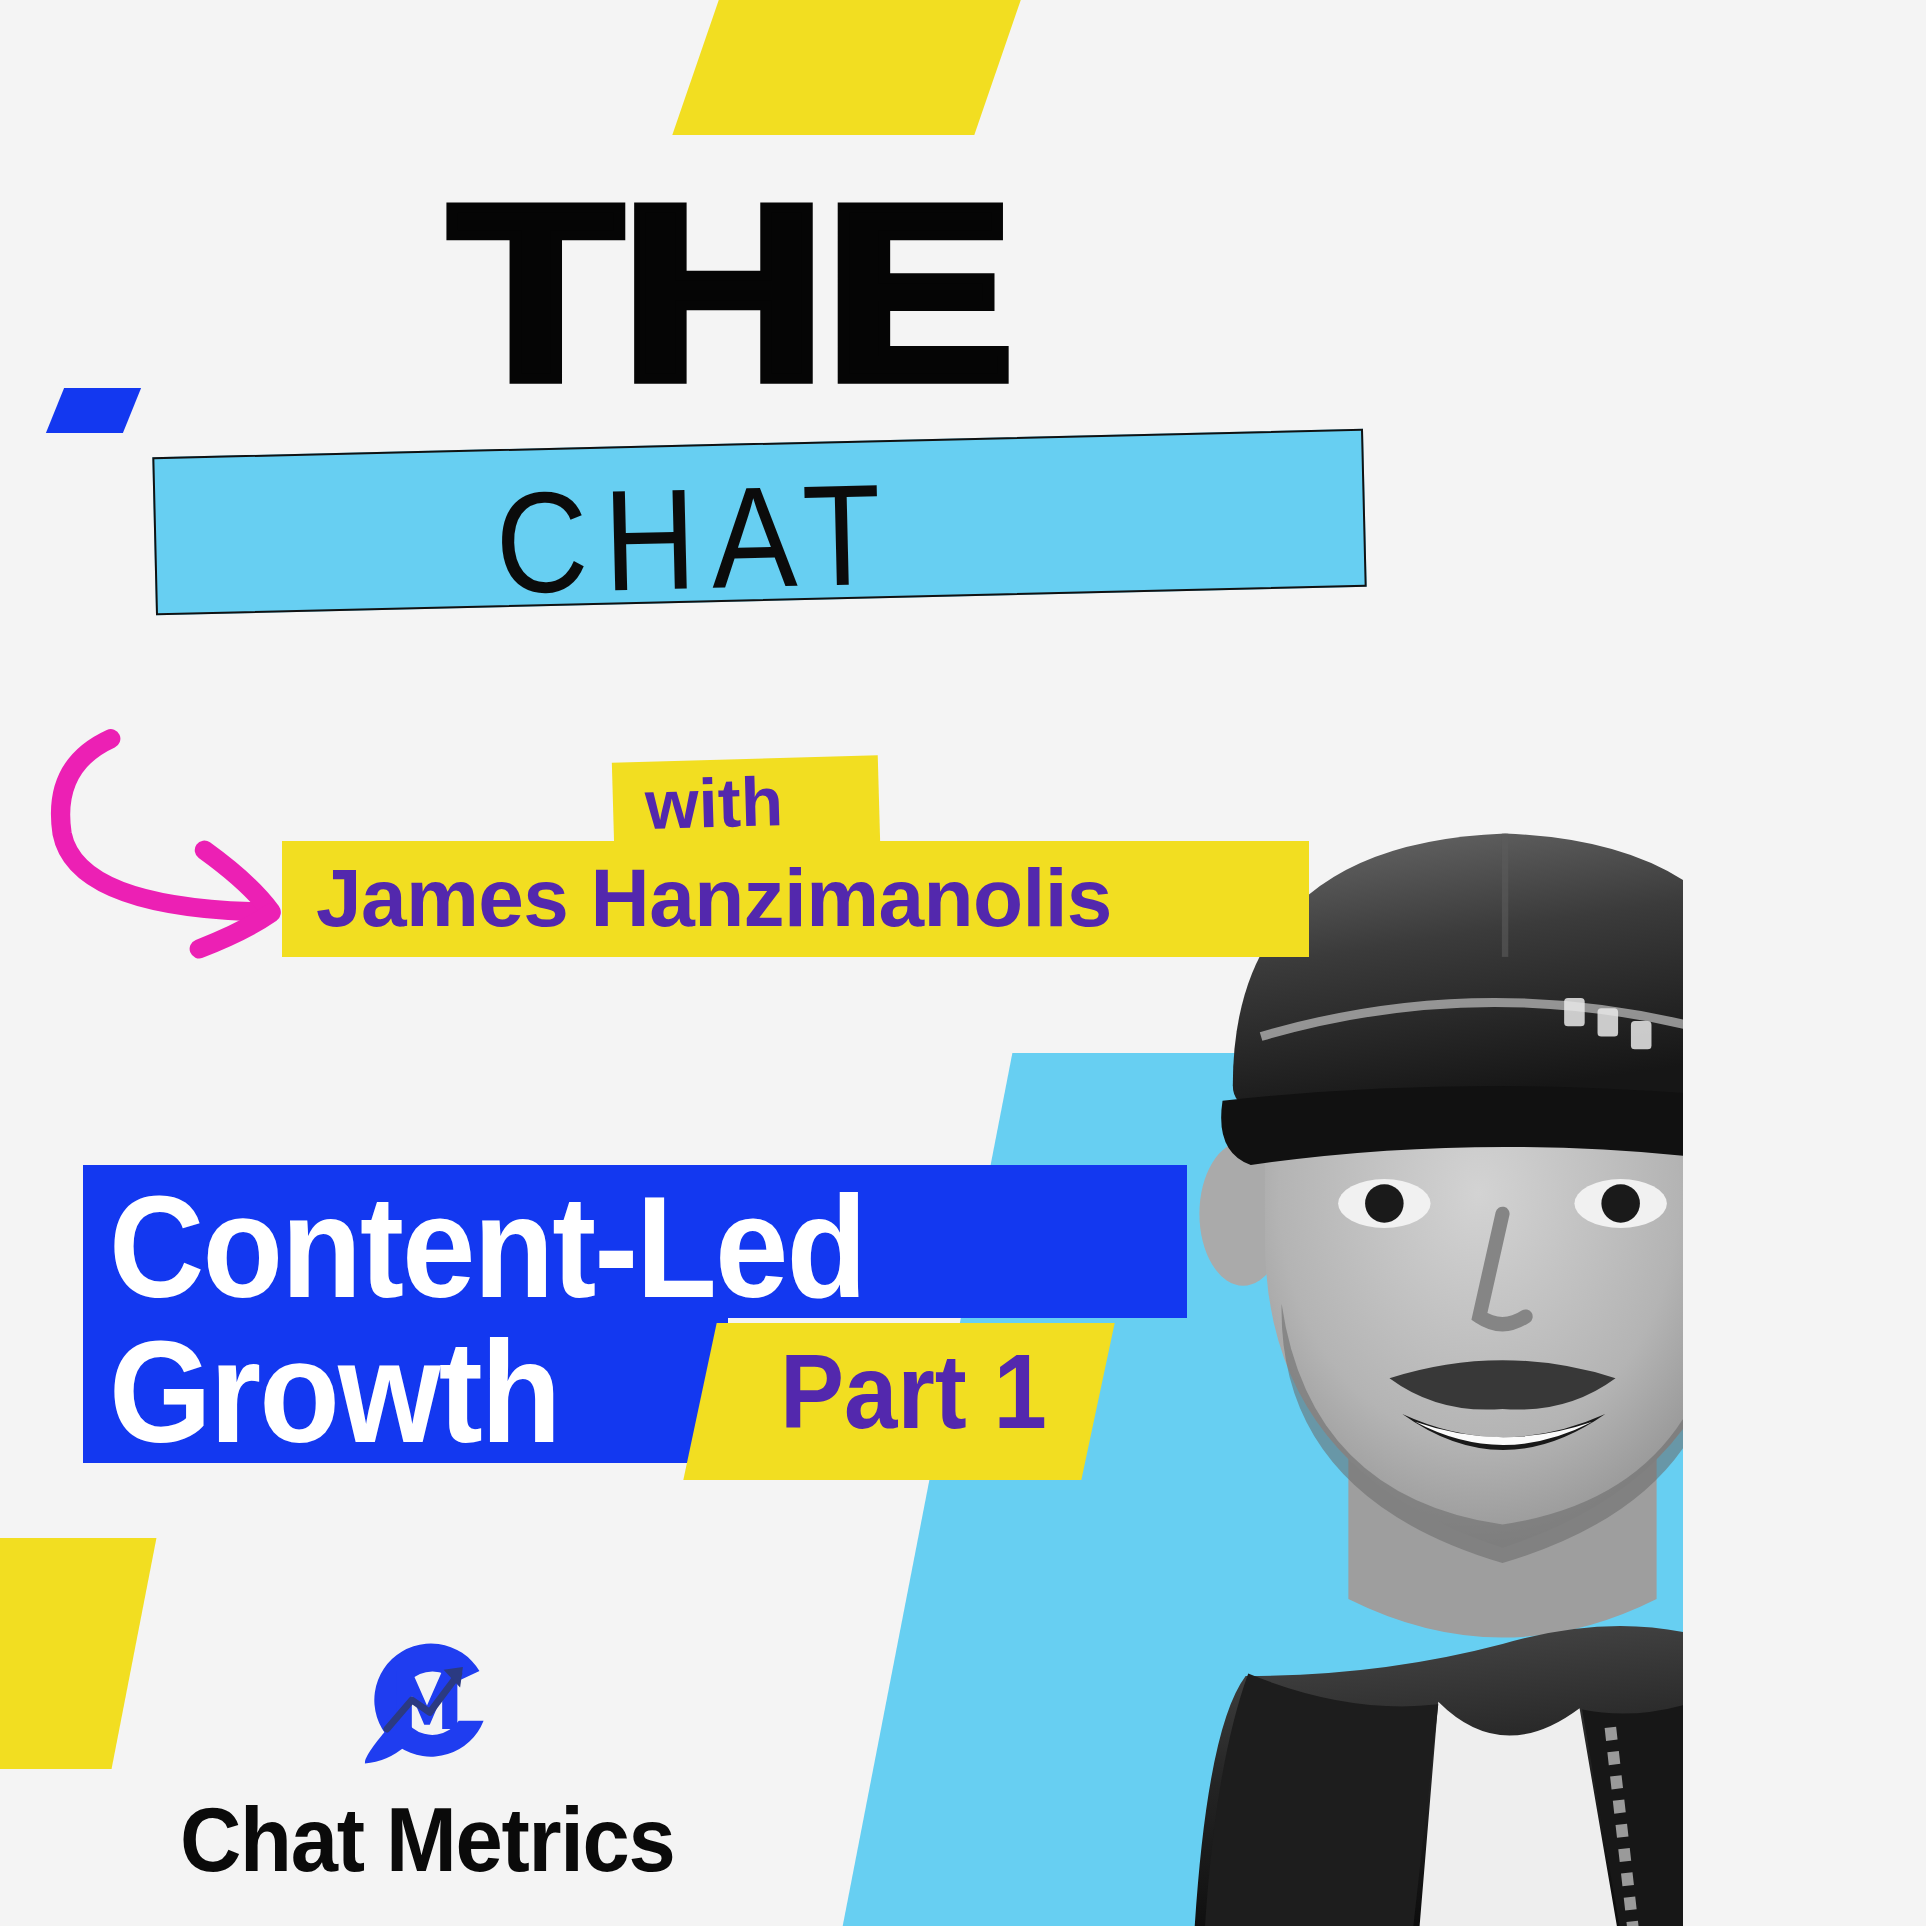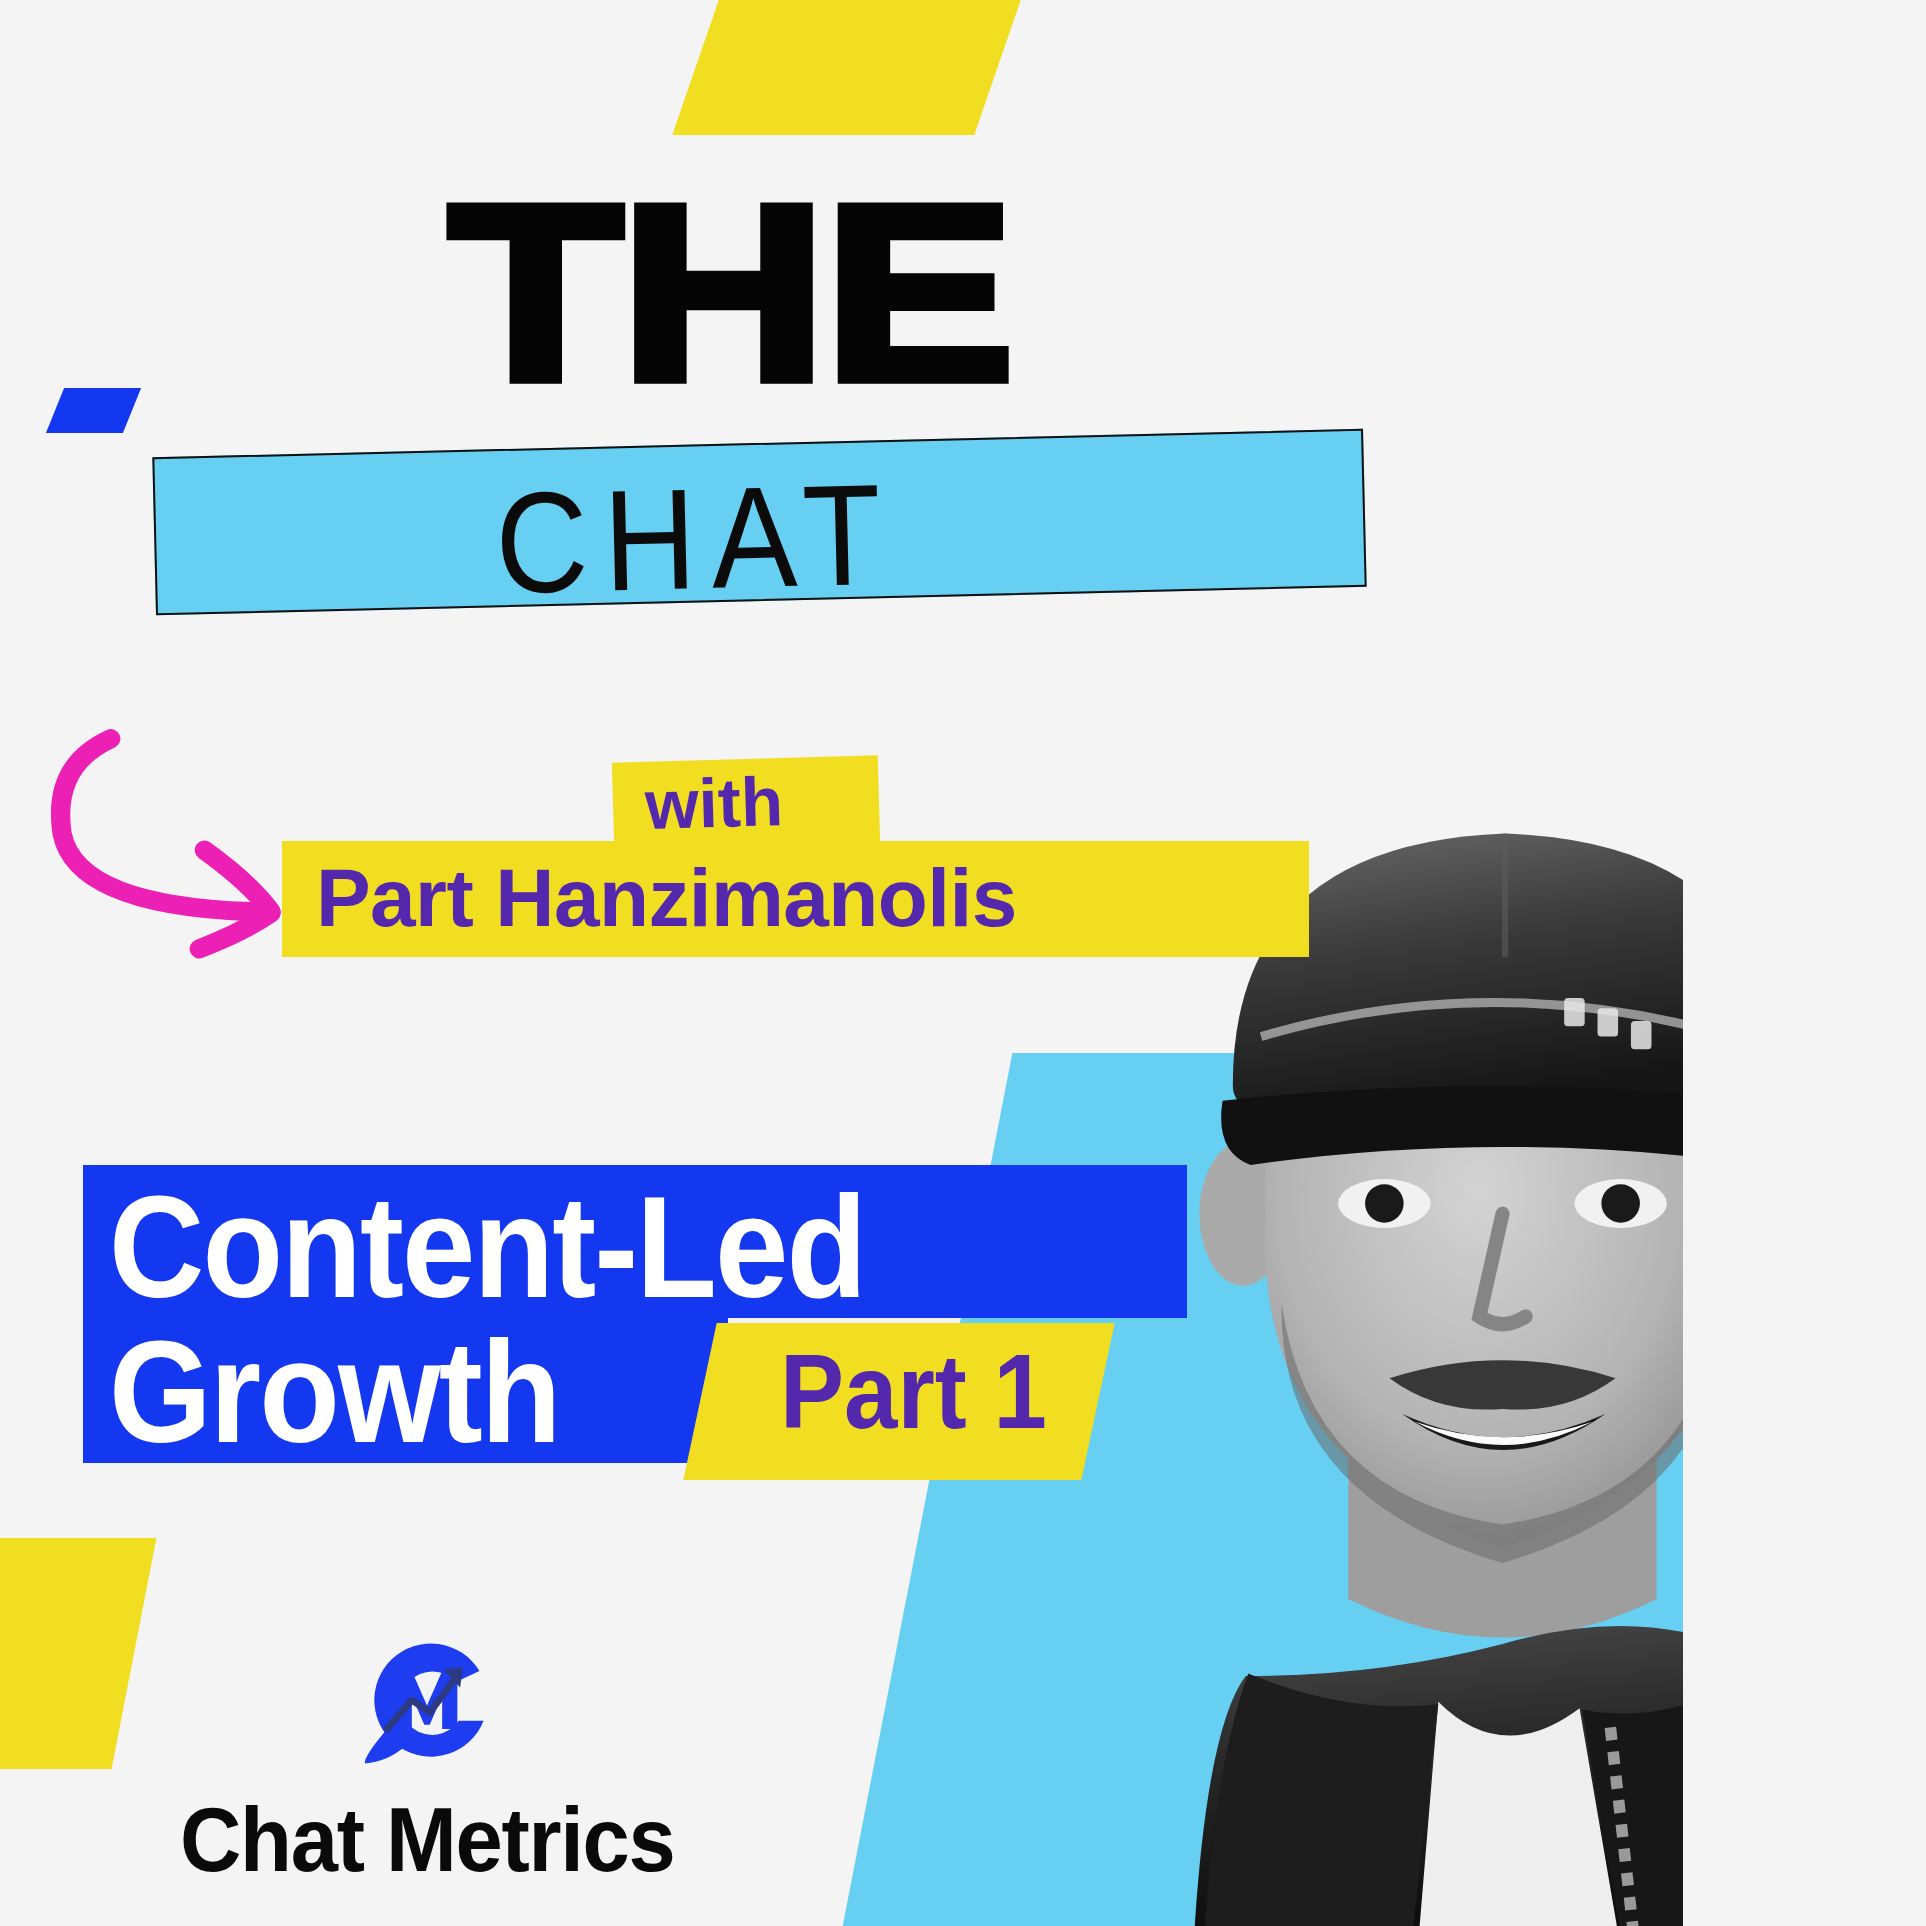--- a/index.html
+++ b/index.html
@@ -298,21 +298,21 @@
 
   <svg id="pink-arrow" viewBox="0 0 440 420">
     <path d="M112 30 Q20 72 36 178 Q58 290 330 300" stroke="#ec20b4" stroke-width="30" fill="none" stroke-linecap="round"></path>
     <path d="M258 204 Q330 256 362 300" stroke="#ec20b4" stroke-width="30" fill="none" stroke-linecap="round"></path>
     <path d="M250 358 Q322 330 362 302" stroke="#ec20b4" stroke-width="30" fill="none" stroke-linecap="round"></path>
   </svg>
 
   <div id="with-chip"></div>
   <div id="with-word">with</div>
   <div id="name-chip"></div>
-  <div id="name-word">Part Hanzimanolis</div>
+  <div id="name-word">James Hanzimanolis</div>
 
   <div id="title-line1-bg"></div>
   <div id="title-line2-bg"></div>
   <div id="title-line1">Content-Led</div>
   <div id="title-line2">Growth</div>
 
   <div id="part-chip"></div>
   <div id="part-word">Part 1</div>
 
   <div id="logo-wrap">

